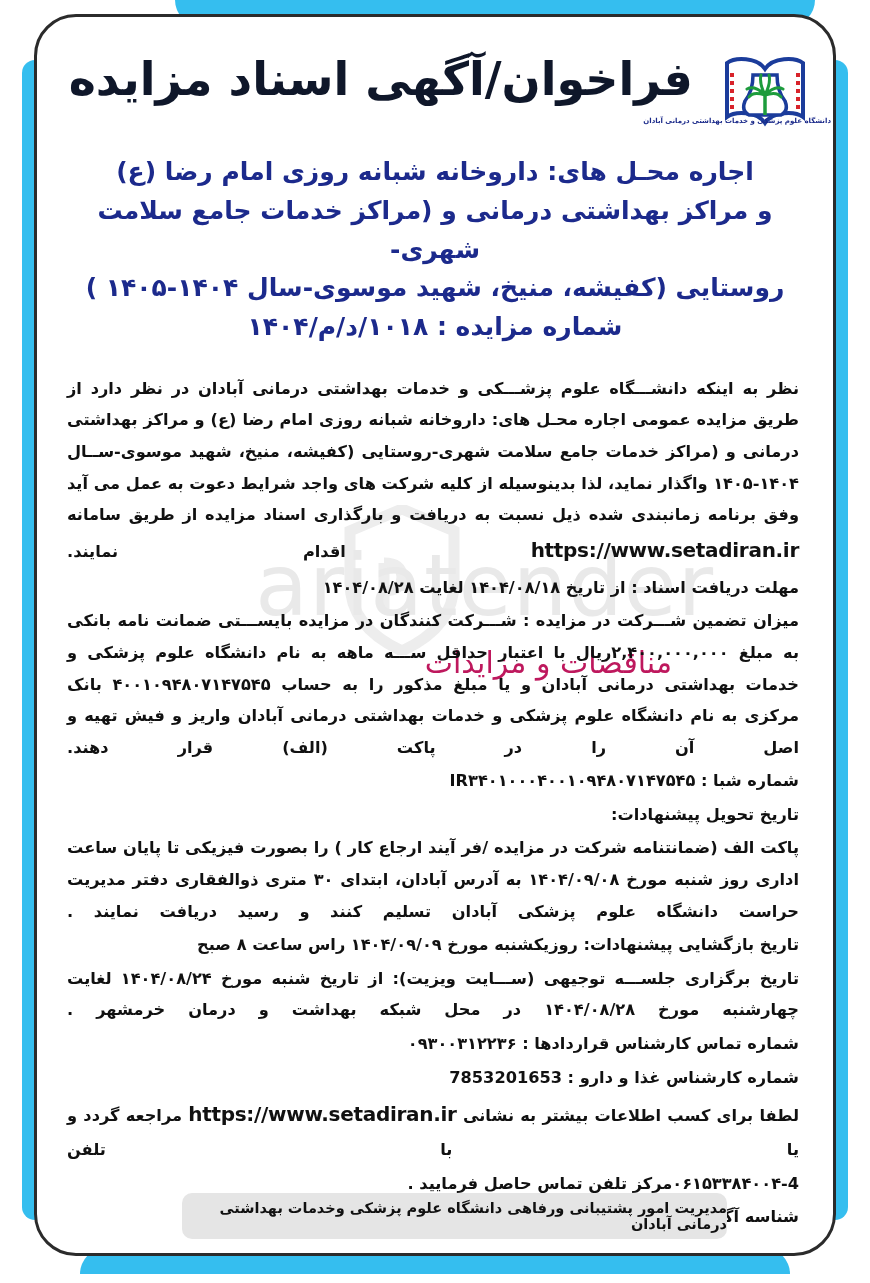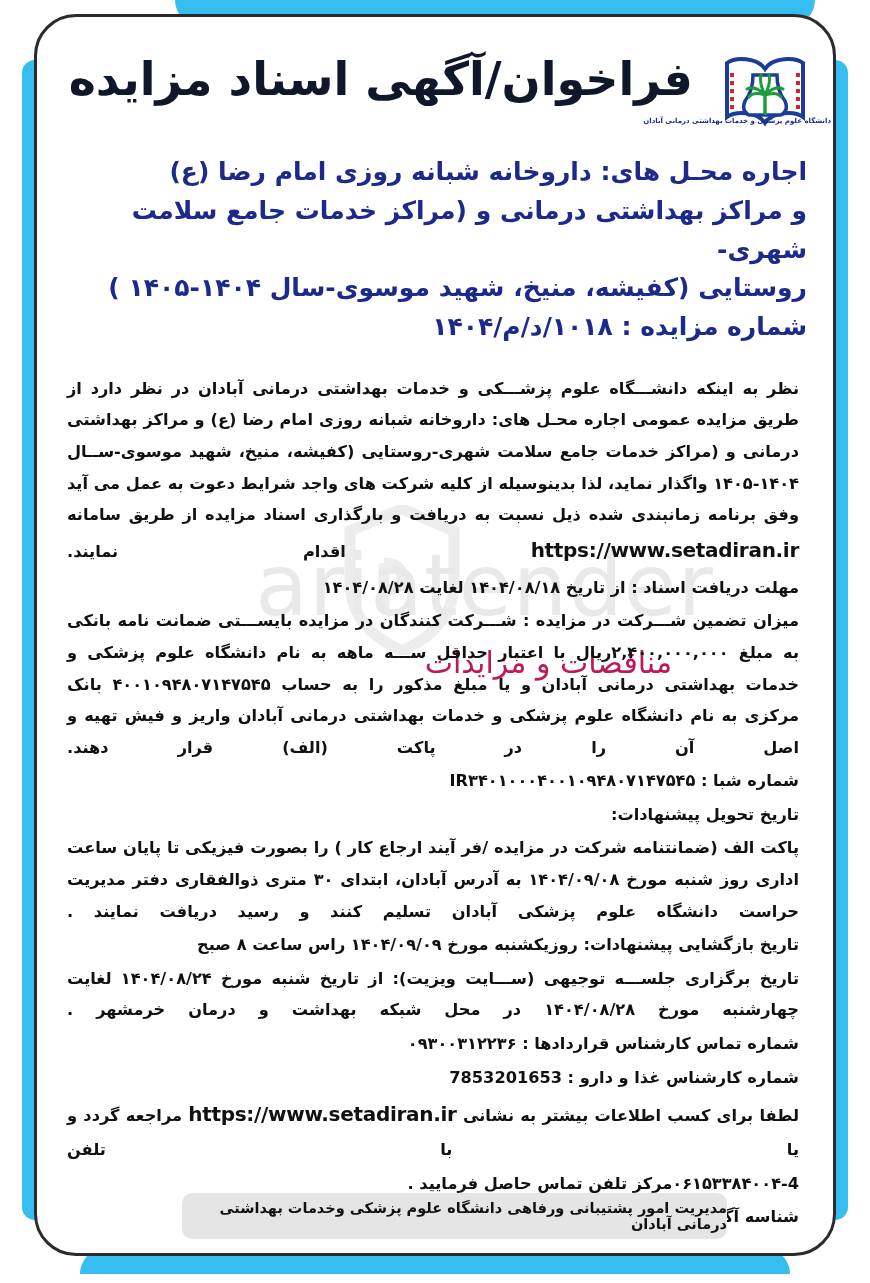--- a/index.html
+++ b/index.html
@@ -140,20 +140,21 @@
     font-size: 46px;
     font-weight: bold;
     color: #0f172a;
     letter-spacing: -1px;
     line-height: 1.15;
   }
 
   
   .subtitle-block {
     margin: 4px 26px 0 26px;
+    text-align: center;
     color: #1C2A8C;
     font-weight: bold;
     font-size: 25px;
     line-height: 1.55;
   }
   .subtitle-line { display: block; }
 
   
   .body-wrap {
     position: relative;

